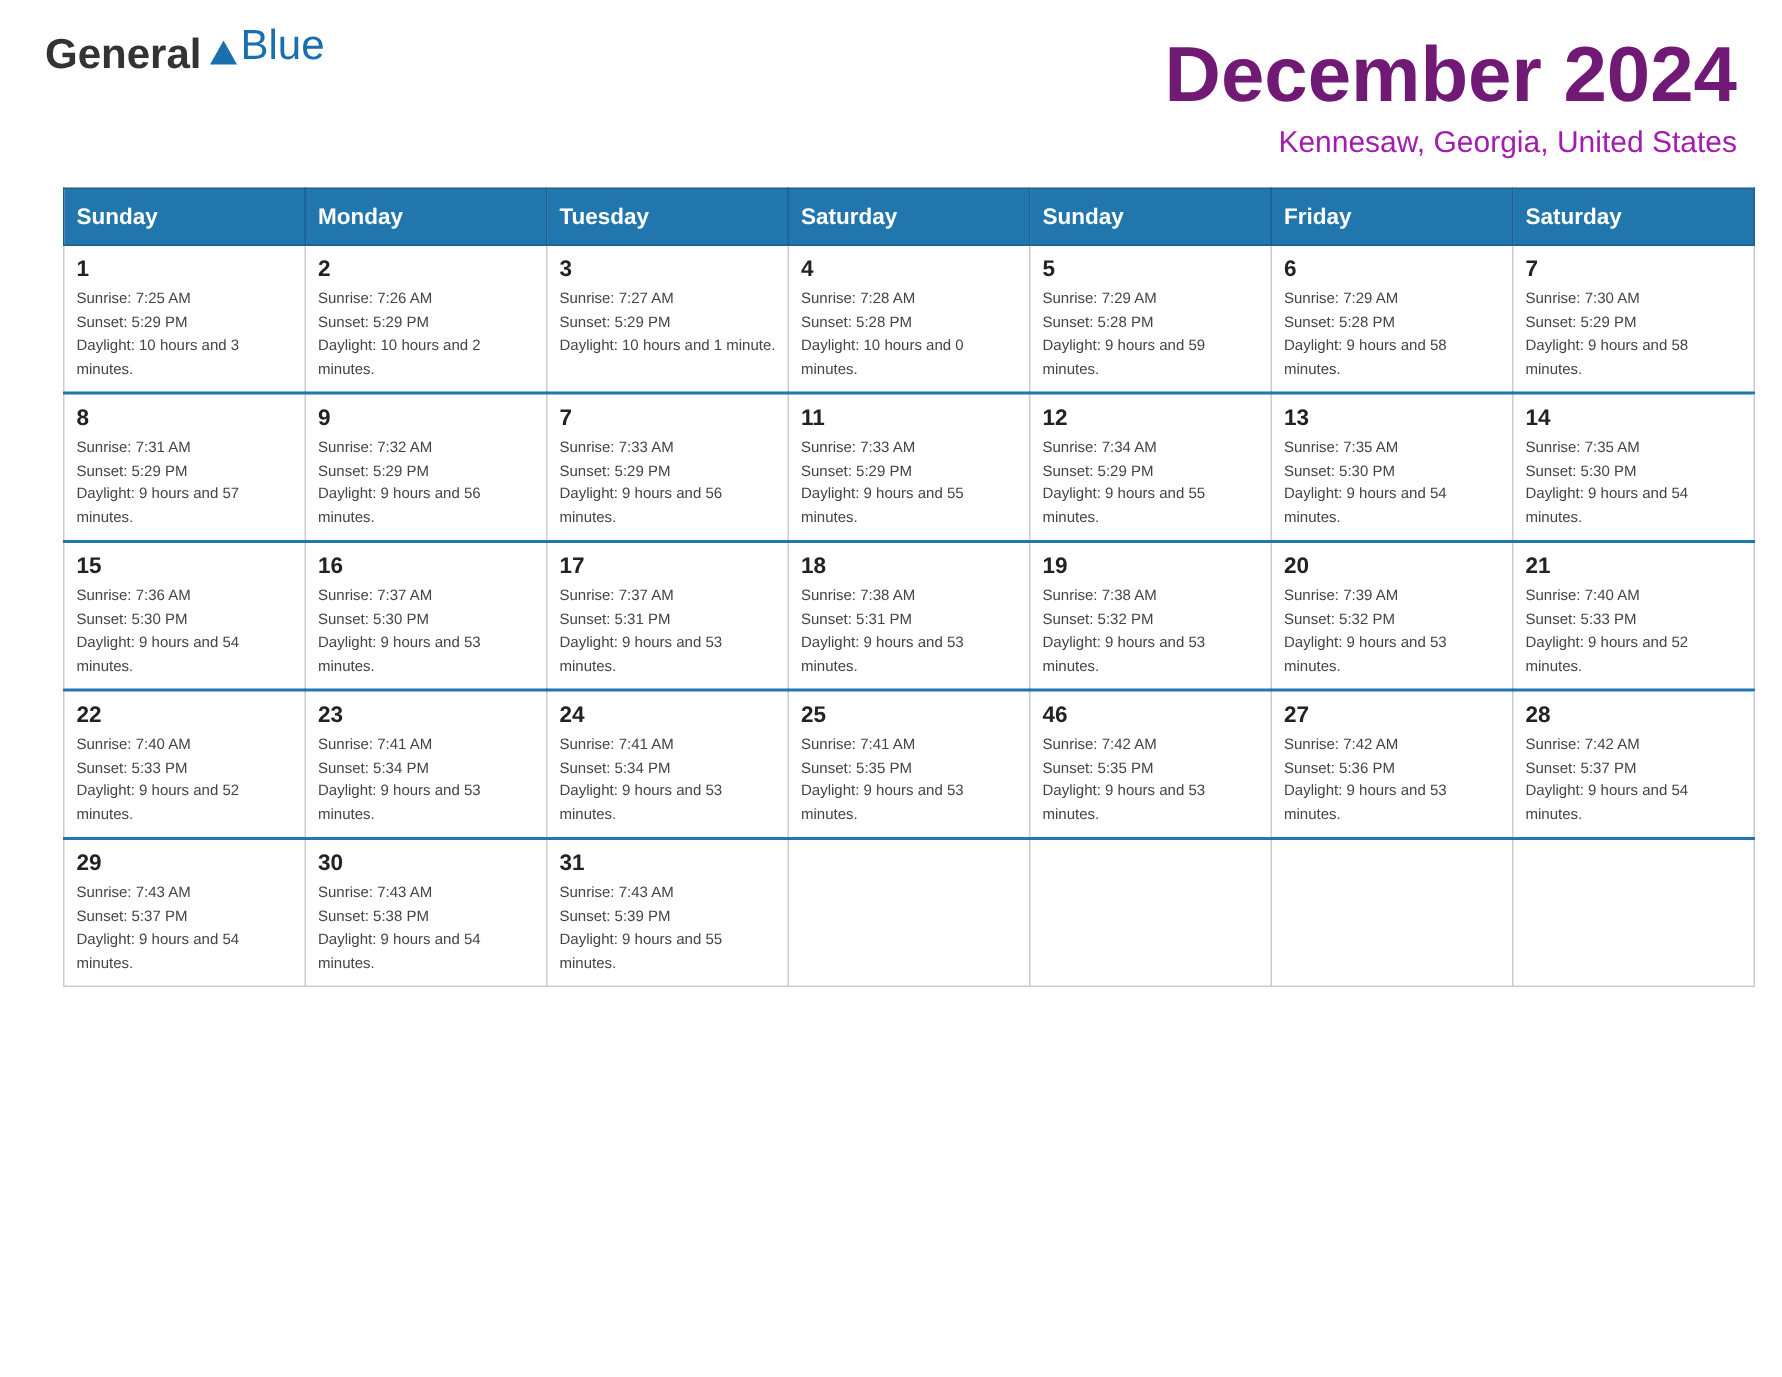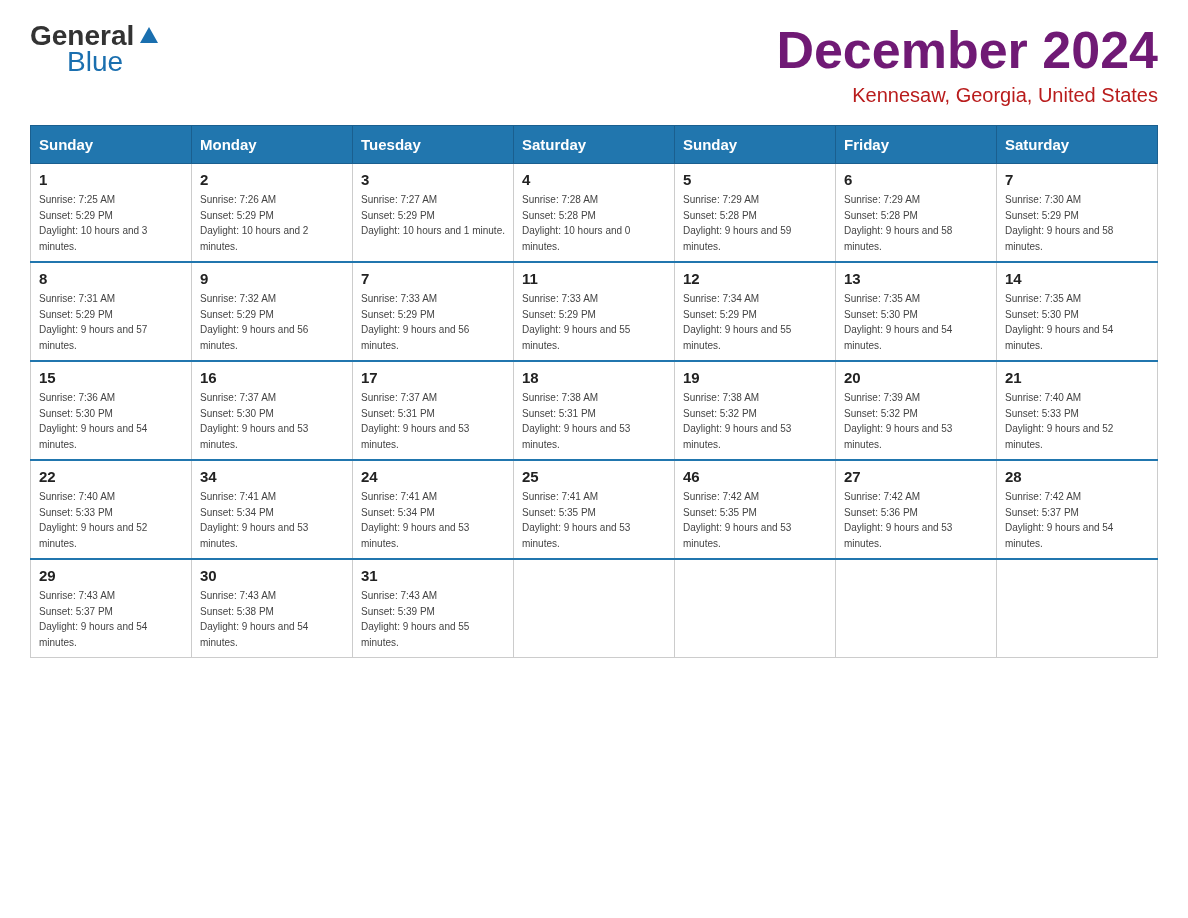--- a/index.html
+++ b/index.html
@@ -11,40 +11,40 @@
       min-height: 918px;
     }
     .header-section {
       display: flex;
       justify-content: space-between;
       align-items: flex-start;
       margin-bottom: 18px;
     }
     .logo {
       display: flex;
-      flex-direction: column;
-      align-items: center;
+      align-items: flex-start;
     }
     .title-section {
       text-align: right;
     }
     .calendar-title {
       font-size: 52px;
       font-weight: bold;
       color: #701a75;
     }
     .calendar-subtitle {
       font-size: 20px;
-      color: #b91c1c;
+      color: #a21caf;
       margin-top: 4px;
     }
     table {
       width: 100%;
       border-collapse: collapse;
       table-layout: fixed;
+      margin-left: 12px;
     }
     thead tr th {
       background-color: #2176ae;
       color: #fff;
       font-size: 15px;
       font-weight: bold;
       padding: 10px 8px;
       text-align: left;
       border: 1px solid #1a5f8f;
     }
@@ -213,21 +213,21 @@
           <span class="day-number">21</span>
         <div class="day-info">Sunrise: 7:40 AM<br>Sunset: 5:33 PM<br>Daylight: 9 hours and 52 minutes.</div>
         </td>
       </tr>
       <tr>
         <td>
           <span class="day-number">22</span>
         <div class="day-info">Sunrise: 7:40 AM<br>Sunset: 5:33 PM<br>Daylight: 9 hours and 52 minutes.</div>
         </td>
         <td>
-          <span class="day-number">34</span>
+          <span class="day-number">23</span>
         <div class="day-info">Sunrise: 7:41 AM<br>Sunset: 5:34 PM<br>Daylight: 9 hours and 53 minutes.</div>
         </td>
         <td>
           <span class="day-number">24</span>
         <div class="day-info">Sunrise: 7:41 AM<br>Sunset: 5:34 PM<br>Daylight: 9 hours and 53 minutes.</div>
         </td>
         <td>
           <span class="day-number">25</span>
         <div class="day-info">Sunrise: 7:41 AM<br>Sunset: 5:35 PM<br>Daylight: 9 hours and 53 minutes.</div>
         </td>

